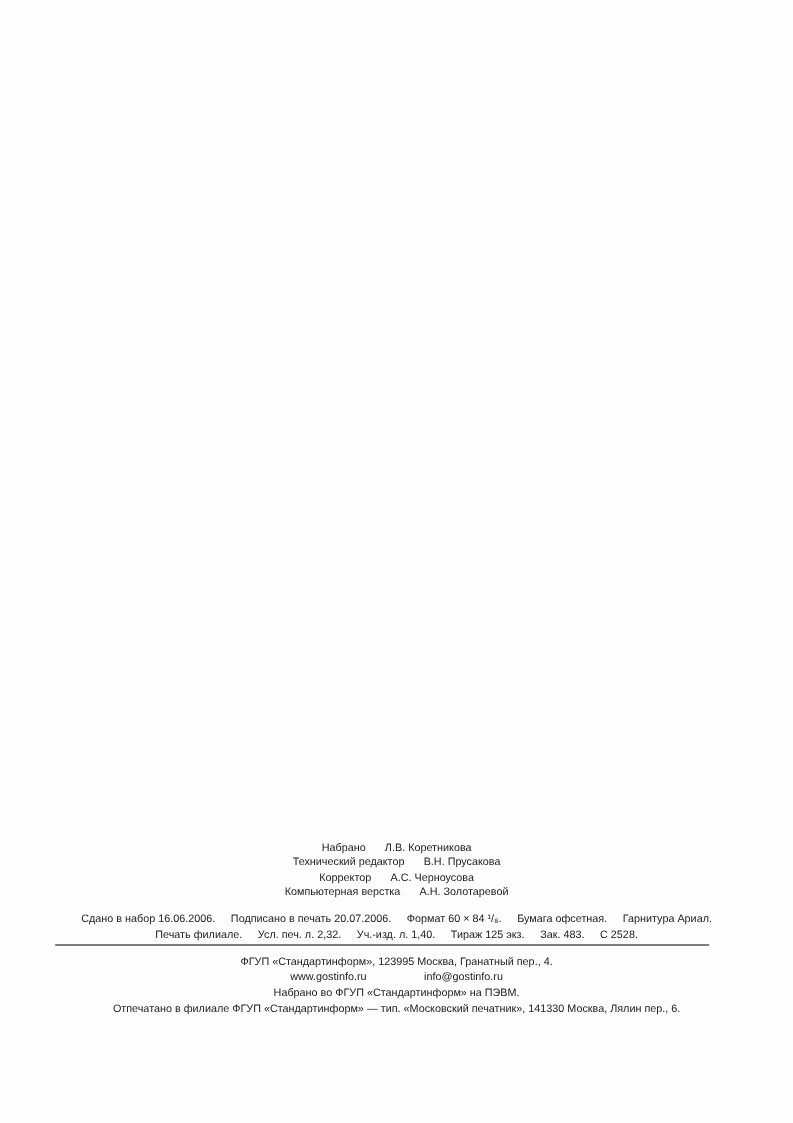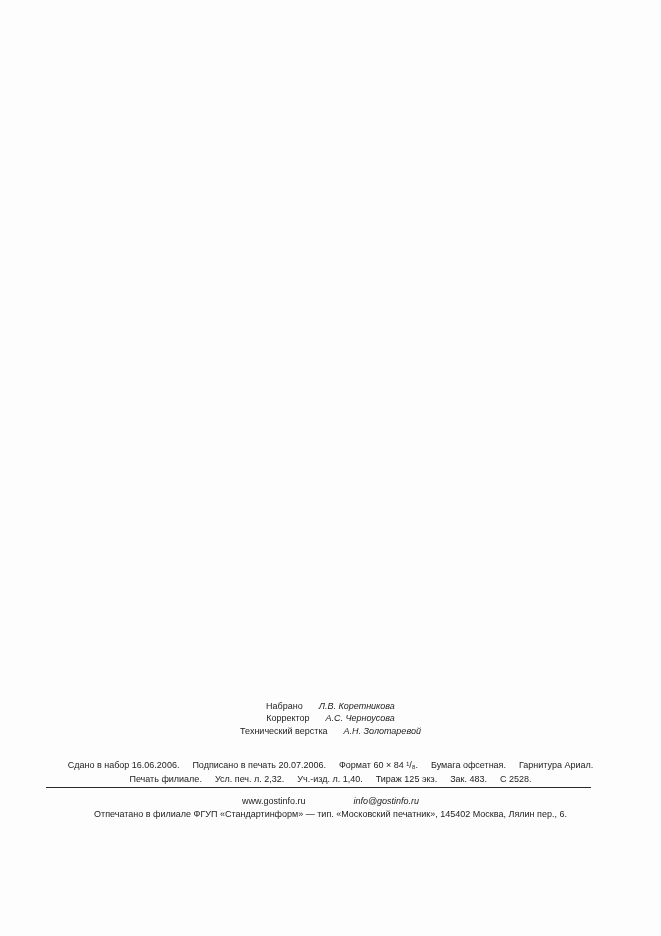--- a/index.html
+++ b/index.html
@@ -17,21 +17,20 @@
     left: 0;
     width: 661px;
     text-align: center;
   }
   .staff {
     top: 700px;
     font-size: 9px;
     line-height: 12.4px;
   }
   .staff .name {
-    font-style: italic;
     margin-left: 16px;
   }
   .imprint {
     top: 758px;
     font-size: 9px;
     line-height: 14px;
   }
   .imprint .seg + .seg { margin-left: 13px; }
   .rule {
     position: absolute;
@@ -39,44 +38,49 @@
     left: 46px;
     width: 545px;
     height: 1px;
     background: #2b2b2b;
   }
   .publisher {
     top: 795px;
     font-size: 9px;
     line-height: 12.9px;
   }
-  .weblinks .seg + .seg { margin-left: 48px; font-style: italic; }
+  .weblinks .seg + .seg { margin-left: 48px; }
 </style>
 </head>
 <body>
 
 <div class="page">
 
   <div class="block staff">
     <div>
       <span>Набрано</span><span class="name">Л.В. Коретникова</span>
     </div>
     <div>
+      <span>Технический редактор</span><span class="name">В.Н. Прусакова</span>
+    </div>
+    <div>
       <span>Корректор</span><span class="name">А.С. Черноусова</span>
     </div>
     <div>
-      <span>Технический верстка</span><span class="name">А.Н. Золотаревой</span>
+      <span>Компьютерная верстка</span><span class="name">А.Н. Золотаревой</span>
     </div>
   </div>
 
   <div class="block imprint">
     <div><span class="seg">Сдано в набор 16.06.2006.</span><span class="seg">Подписано в печать 20.07.2006.</span><span class="seg">Формат 60 × 84 ¹/₈.</span><span class="seg">Бумага офсетная.</span><span class="seg">Гарнитура Ариал.</span></div>
     <div><span class="seg">Печать филиале.</span><span class="seg">Усл. печ. л. 2,32.</span><span class="seg">Уч.-изд. л. 1,40.</span><span class="seg">Тираж 125 экз.</span><span class="seg">Зак. 483.</span><span class="seg">С 2528.</span></div>
   </div>
 
   <div class="rule"></div>
 
   <div class="block publisher">
+    <div>ФГУП «Стандартинформ», 123995 Москва, Гранатный пер., 4.</div>
     <div class="weblinks"><span class="seg">www.gostinfo.ru</span><span class="seg">info@gostinfo.ru</span></div>
-    <div>Отпечатано в филиале ФГУП «Стандартинформ» — тип. «Московский печатник», 145402  Москва, Лялин пер., 6.</div>
+    <div>Набрано во ФГУП «Стандартинформ» на ПЭВМ.</div>
+    <div>Отпечатано в филиале ФГУП «Стандартинформ» — тип. «Московский печатник», 141330  Москва, Лялин пер., 6.</div>
   </div>
 
 </div>
 
 </body></html>

